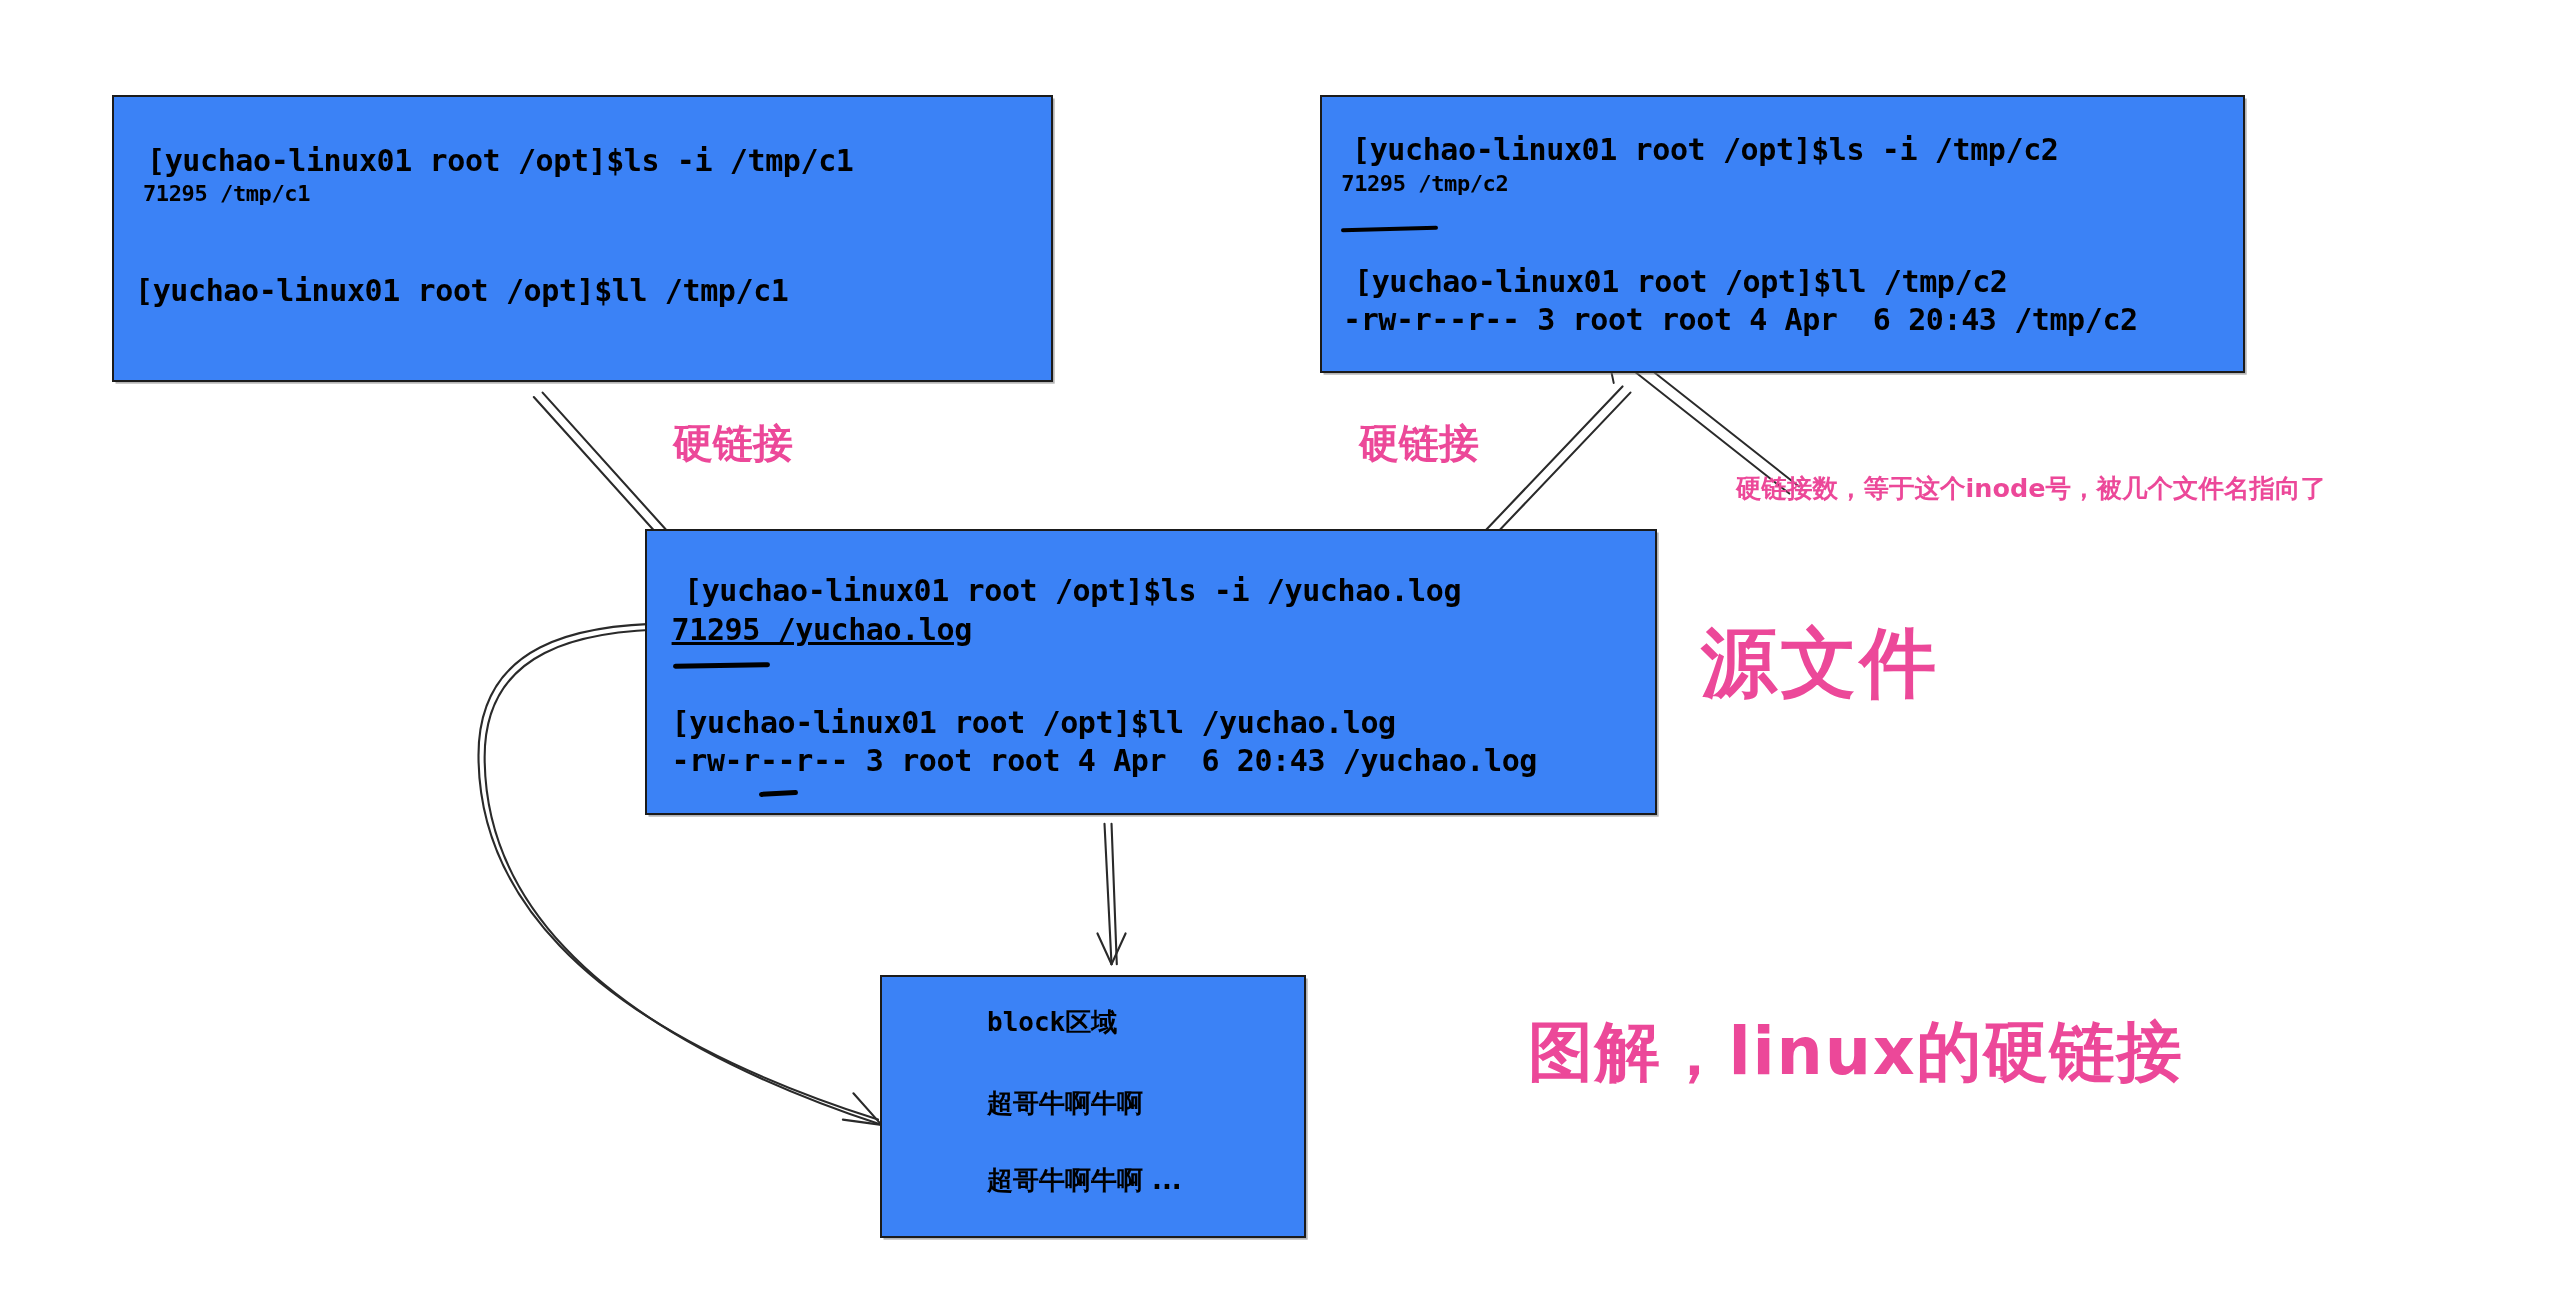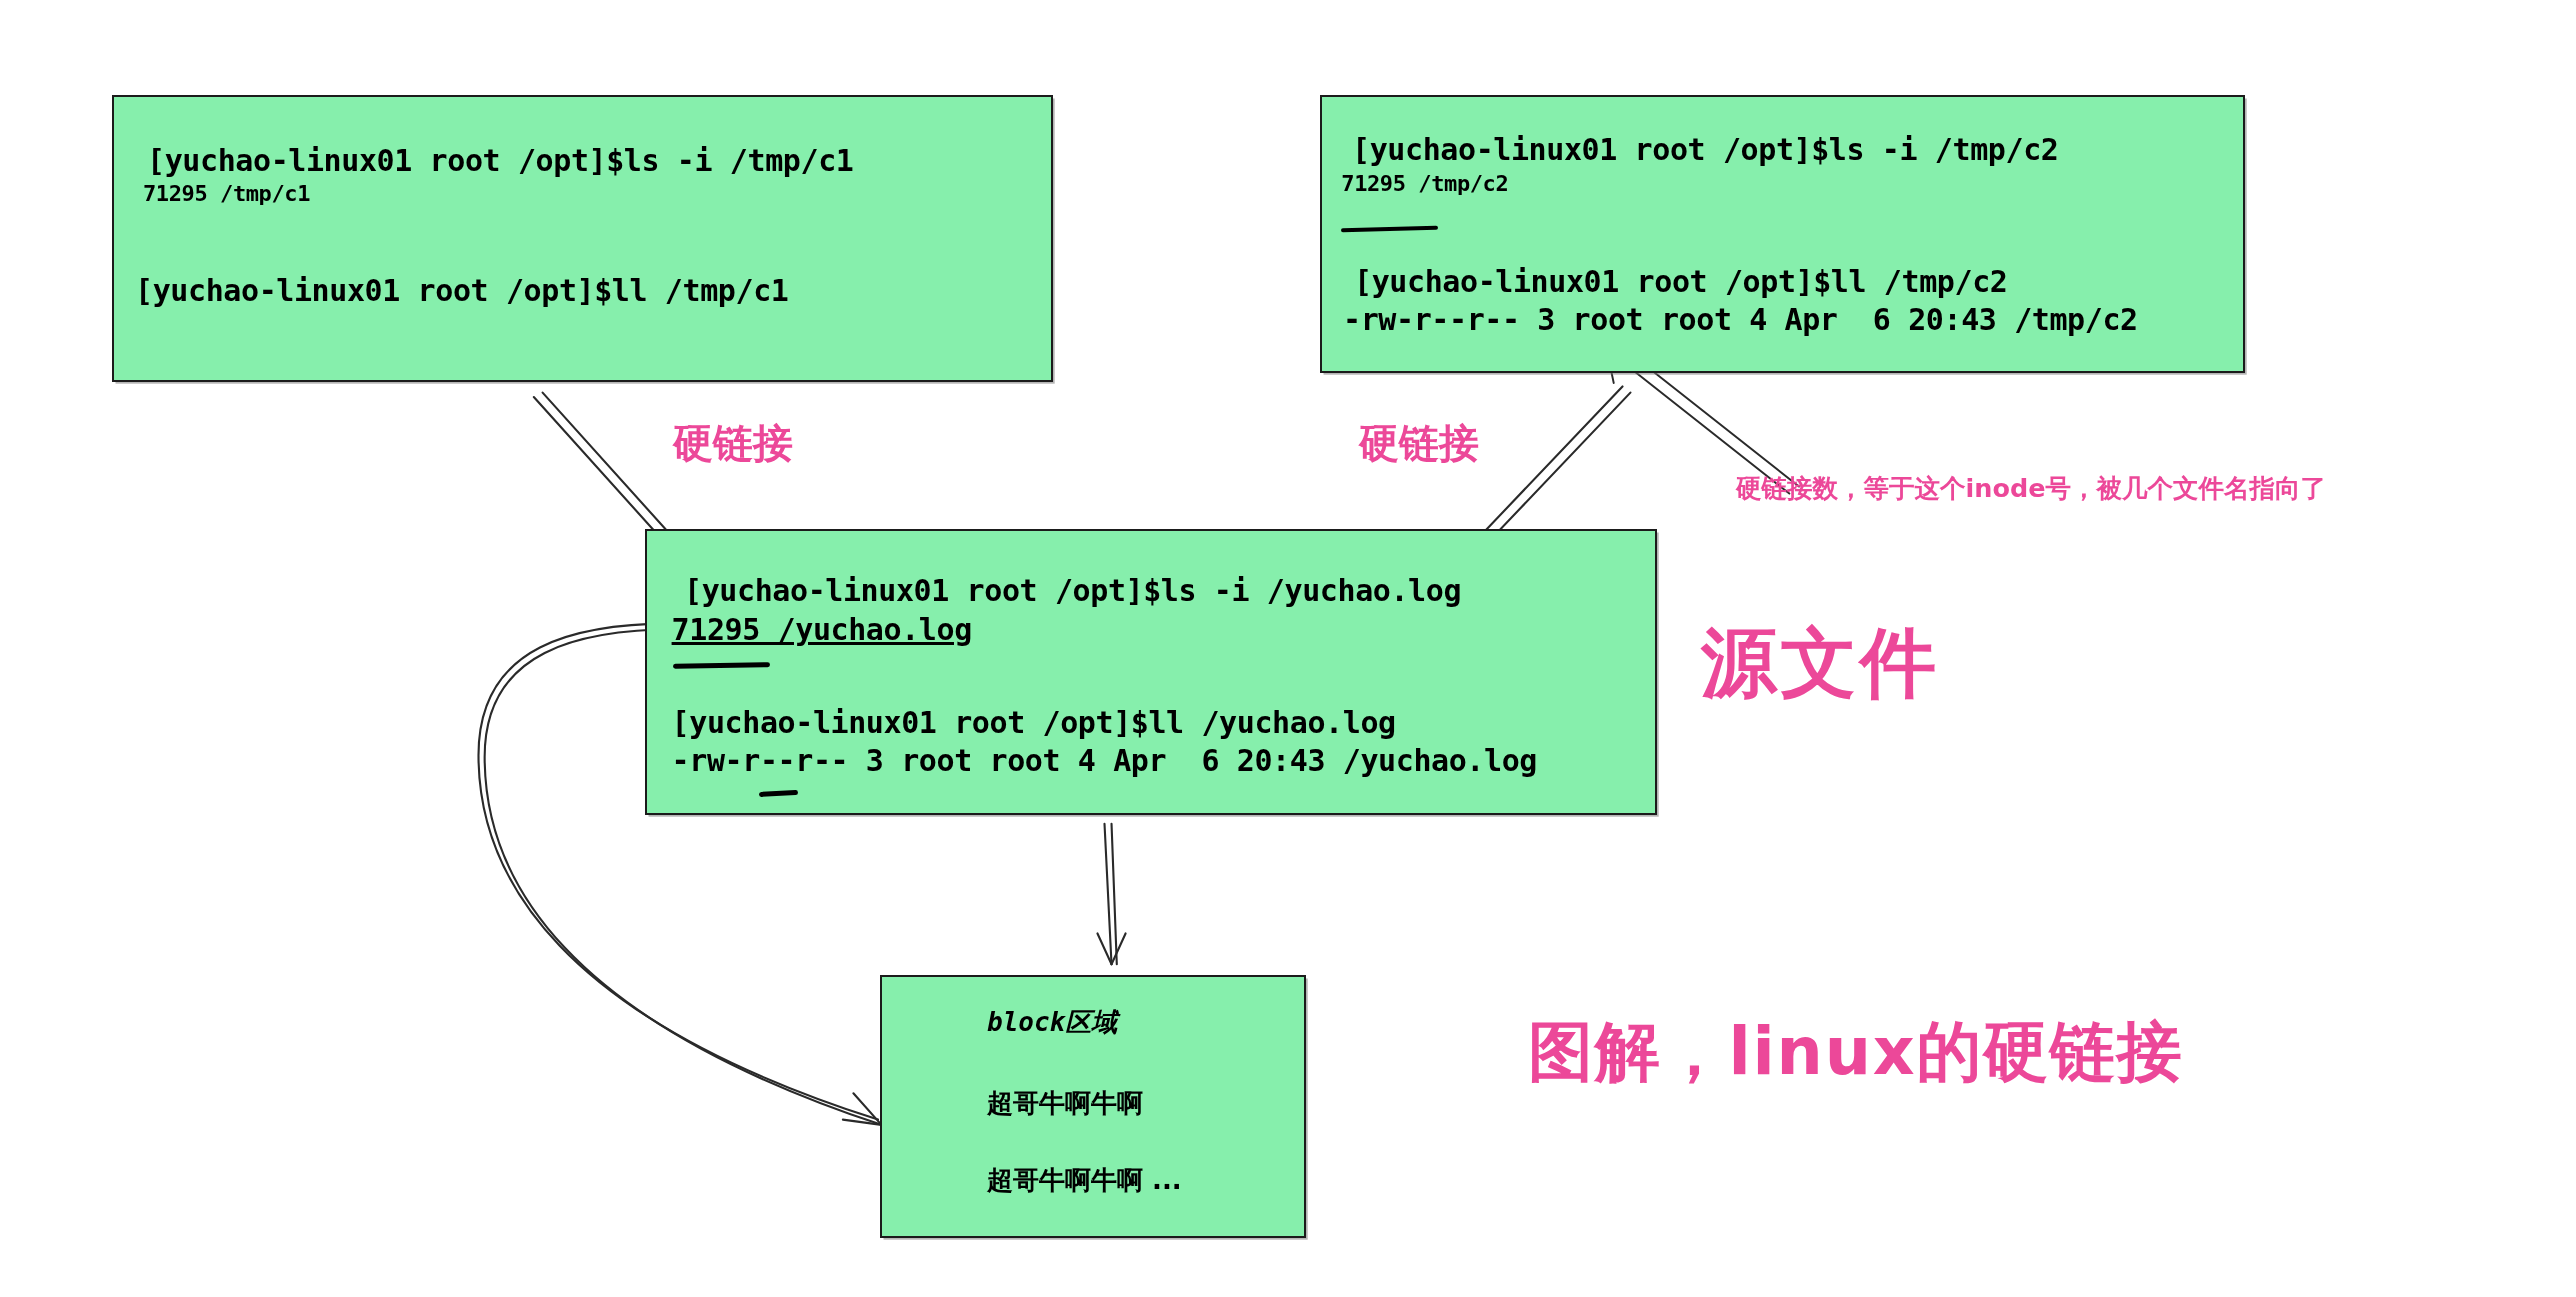--- a/index.html
+++ b/index.html
@@ -20,21 +20,21 @@
     left: 0;
     top: 0;
     width: 2576px;
     height: 1298px;
     pointer-events: none;
   }
   .term-box {
     position: absolute;
     box-sizing: border-box;
     border: 2.6px solid #1b1b1b;
-    background: #86efac;
+    background: #3b82f6;
     box-shadow: 2.6px 2.6px 0 -0.9px rgba(120,120,120,0.55);
     padding-left: 25px;
   }
   .term-line {
     font-family: "DejaVu Sans Mono", "Liberation Mono", monospace;
     font-weight: 700;
     color: #000000;
     white-space: pre;
     letter-spacing: -0.4px;
   }
@@ -126,21 +126,21 @@
   <div class="term-box" style="left:645px; top:529px; width:1012px; height:286px;">
     <div class="term-line" style="position:absolute; left:37px; top:42px; font-size:30px;">[yuchao-linux01 root /opt]$ls -i /yuchao.log</div>
     <div class="term-line" style="position:absolute; left:24.6px; top:81px; font-size:30px;text-decoration:underline;">71295 /yuchao.log</div>
     <div class="underline-mark" style="left:26px; top:132px; width:97px; height:5.3px; transform:rotate(-1deg);"></div>
     <div class="term-line" style="position:absolute; left:24.6px; top:174px; font-size:30px;">[yuchao-linux01 root /opt]$ll /yuchao.log</div>
     <div class="term-line" style="position:absolute; left:24.6px; top:212px; font-size:30px;">-rw-r--r-- 3 root root 4 Apr  6 20:43 /yuchao.log</div>
     <div class="underline-mark" style="left:112px; top:260px; width:39px; height:5.3px; transform:rotate(-3deg);"></div>
   </div>
 
   <div class="term-box" style="left:880px; top:975px; width:426px; height:263px;">
-    <div class="block-line mono-mix" style="position:absolute; left:105px; top:28px; font-size:26px;font-style:italic;">block区域</div>
+    <div class="block-line mono-mix" style="position:absolute; left:105px; top:28px; font-size:26px;">block区域</div>
     <div class="block-line" style="position:absolute; left:105px; top:109px; font-size:26px;">超哥牛啊牛啊</div>
     <div class="block-line" style="position:absolute; left:105px; top:186px; font-size:26px;">超哥牛啊牛啊 ...</div>
   </div>
 
   <div class="cjk-label" style="left:673px; top:416px; font-size:40px;">硬链接</div>
 
   <div class="cjk-label" style="left:1359px; top:416px; font-size:40px;">硬链接</div>
 
   <div class="cjk-label" style="left:1736px; top:471px; font-size:25.5px;">硬链接数，等于这个inode号，被几个文件名指向了</div>
 

